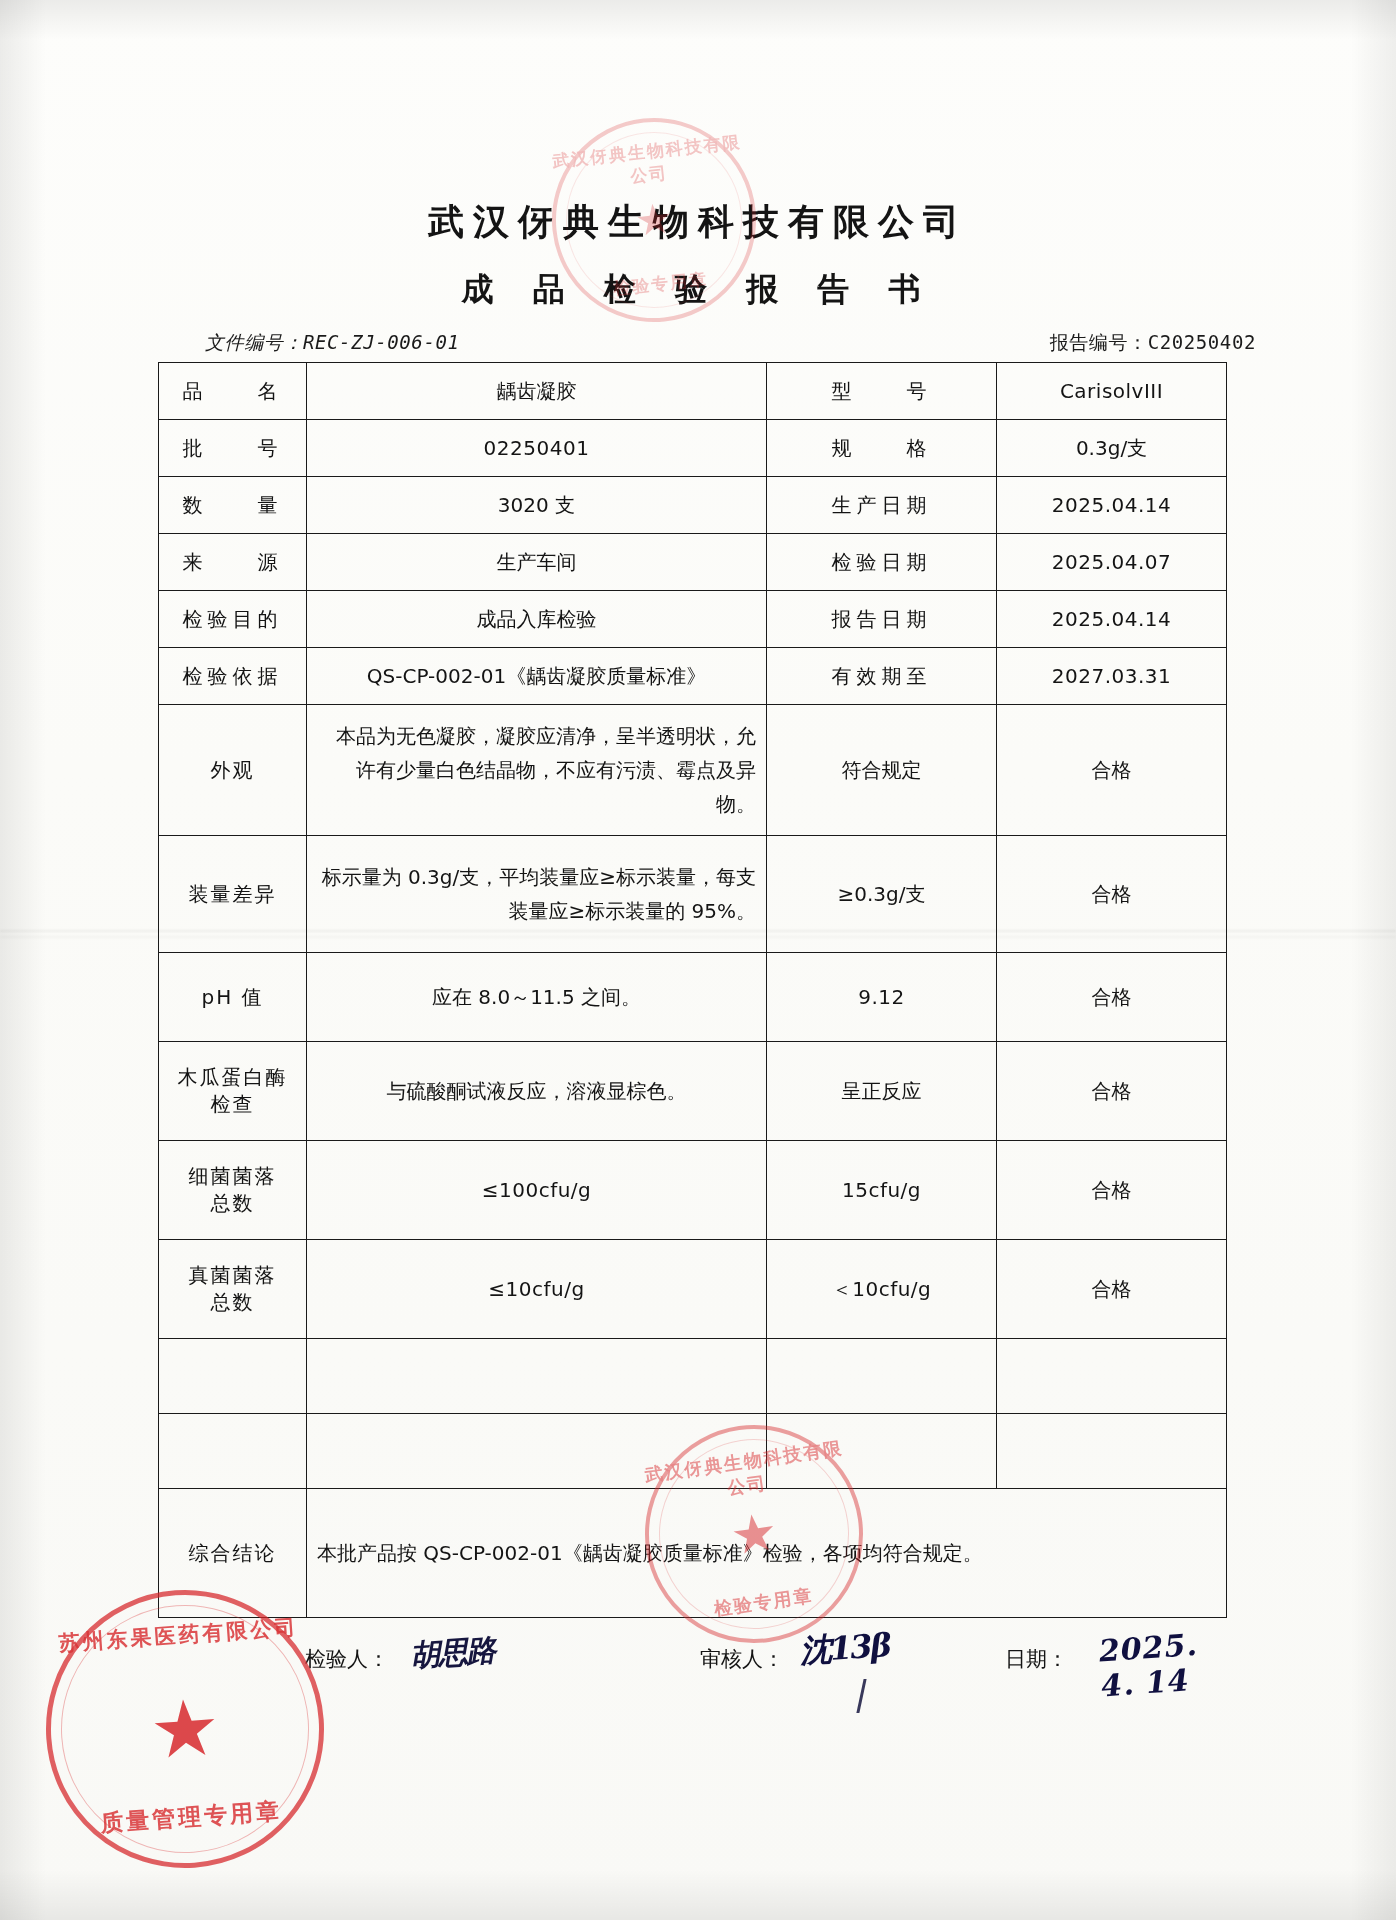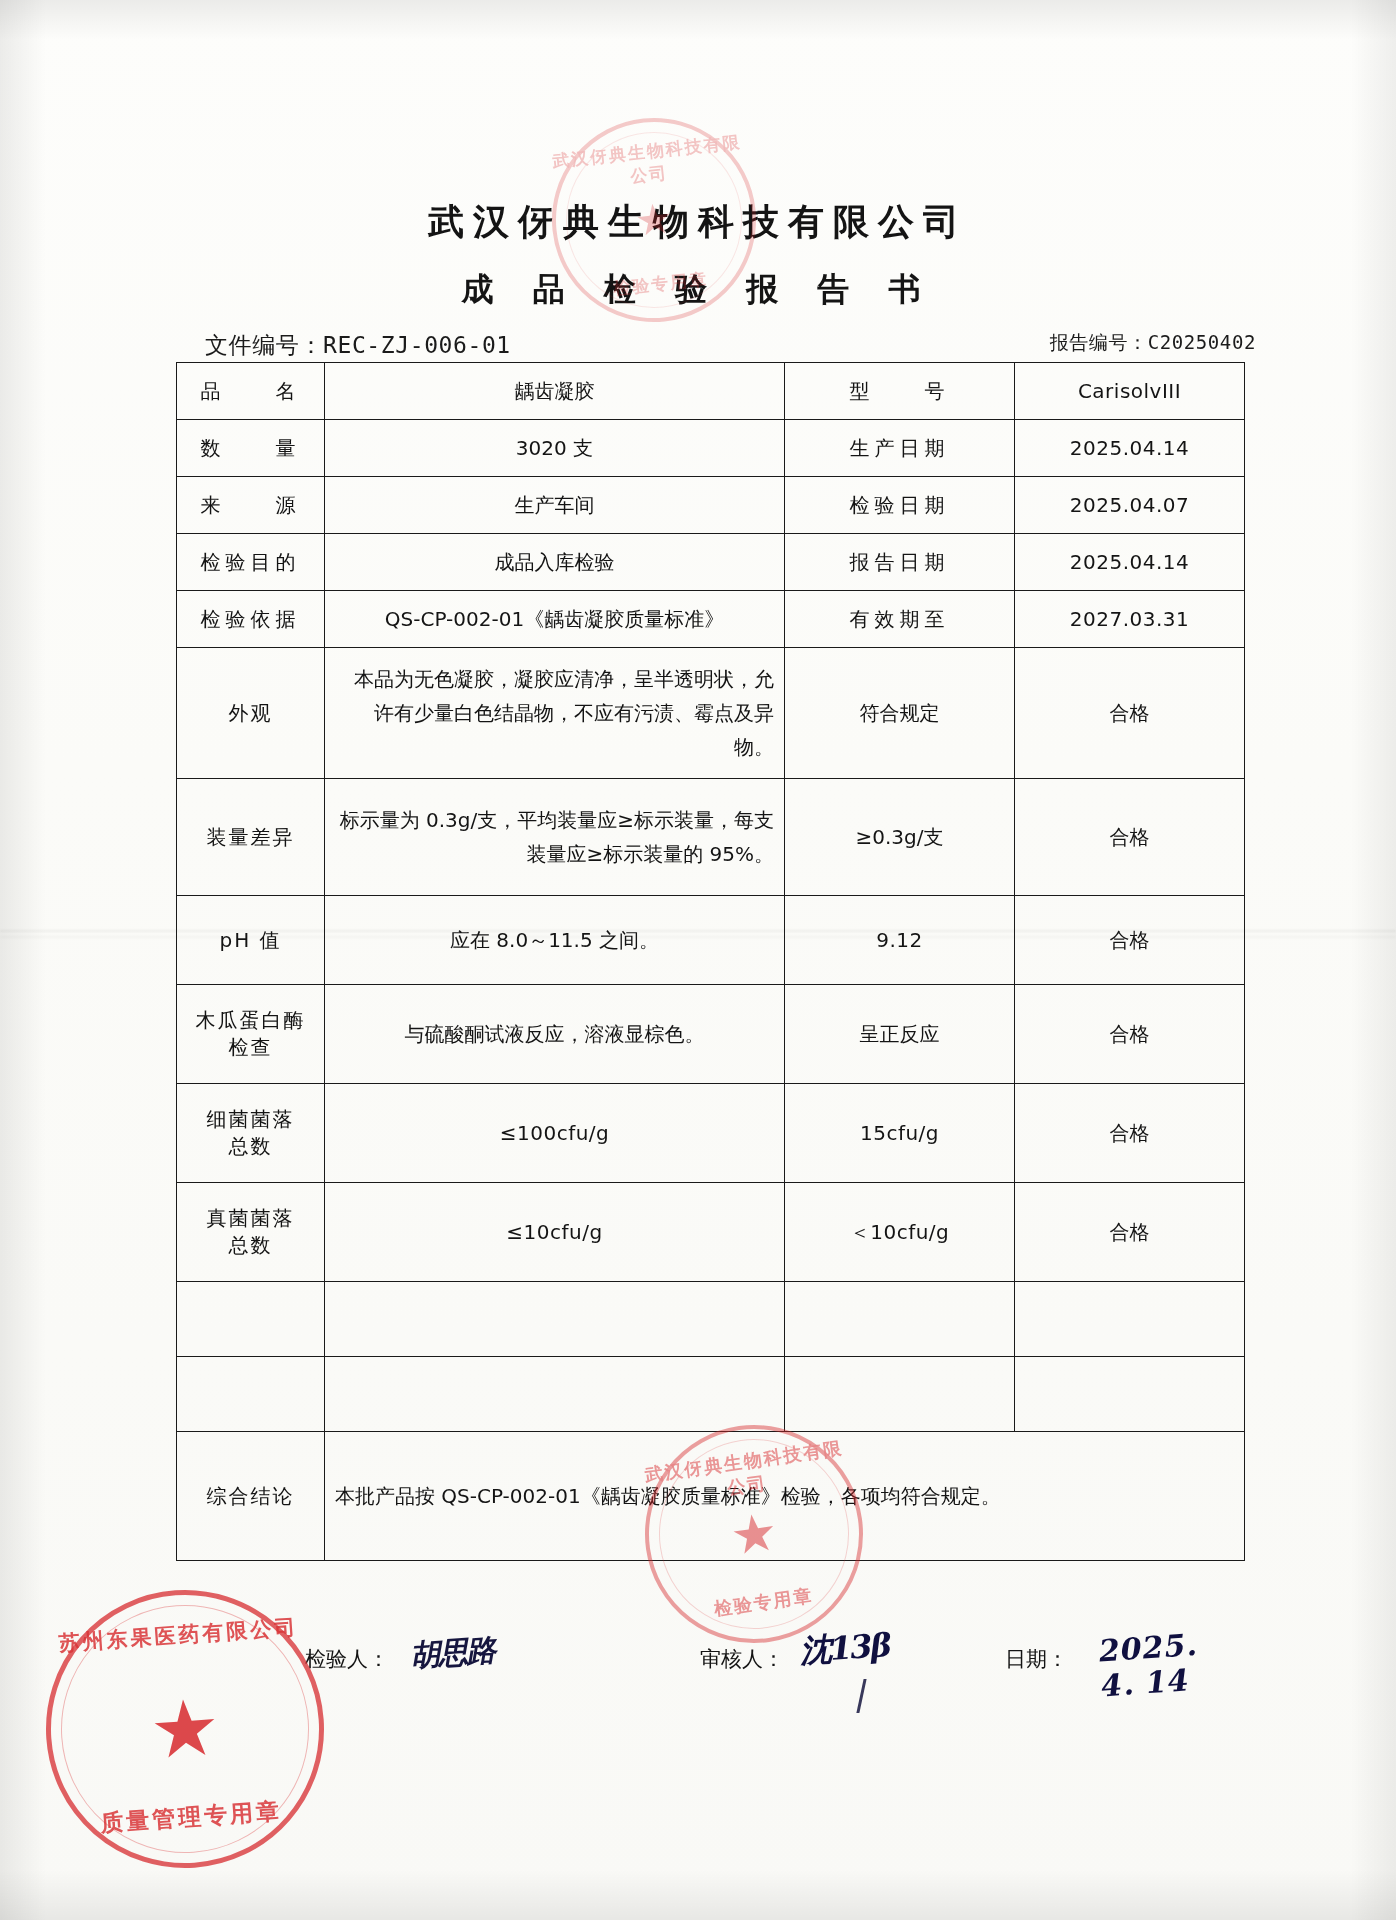--- a/index.html
+++ b/index.html
@@ -83,38 +83,39 @@
     font-size: 32px;
     font-weight: bold;
     letter-spacing: 14px;
     color: #141414;
     font-family: "DejaVu Sans", "Liberation Sans", sans-serif;
   }
 
   .doc-no {
     position: absolute;
     left: 205px; top: 330px;
-    font-size: 23px;
+    font-size: 19px;
     letter-spacing: 0.6px;
     font-family: "DejaVu Sans Mono", "Liberation Mono", monospace;
     color: #1b1b1b;
+    font-style: italic;
   }
   .report-no {
     position: absolute;
     right: 140px; top: 330px;
     font-size: 19px;
     letter-spacing: 0.6px;
     font-family: "DejaVu Sans Mono", "Liberation Mono", monospace;
     color: #1b1b1b;
   }
 
   
   table.report {
     position: absolute;
-    left: 176px;
+    left: 158px;
     top: 362px;
     width: 1068px;
     border-collapse: collapse;
     table-layout: fixed;
     background: transparent;
   }
   table.report td {
     border: 1.3px solid #1a1a1a;
     font-size: 20px;
     color: #141414;
@@ -294,20 +295,26 @@
       <col style="width:230px">
     </colgroup>
     <tbody>
       <tr class="r-h1">
         <td class="c-label">品　　名</td>
         <td class="c-center">龋齿凝胶</td>
         <td class="c-label">型　　号</td>
         <td class="c-center mono">CarisolvIII</td>
       </tr>
       <tr class="r-h1">
+        <td class="c-label">批　　号</td>
+        <td class="c-center mono">02250401</td>
+        <td class="c-label">规　　格</td>
+        <td class="c-center">0.3g/支</td>
+      </tr>
+      <tr class="r-h1">
         <td class="c-label">数　　量</td>
         <td class="c-center">3020 支</td>
         <td class="c-label">生产日期</td>
         <td class="c-center mono">2025.04.14</td>
       </tr>
       <tr class="r-h1">
         <td class="c-label">来　　源</td>
         <td class="c-center">生产车间</td>
         <td class="c-label">检验日期</td>
         <td class="c-center mono">2025.04.07</td>

